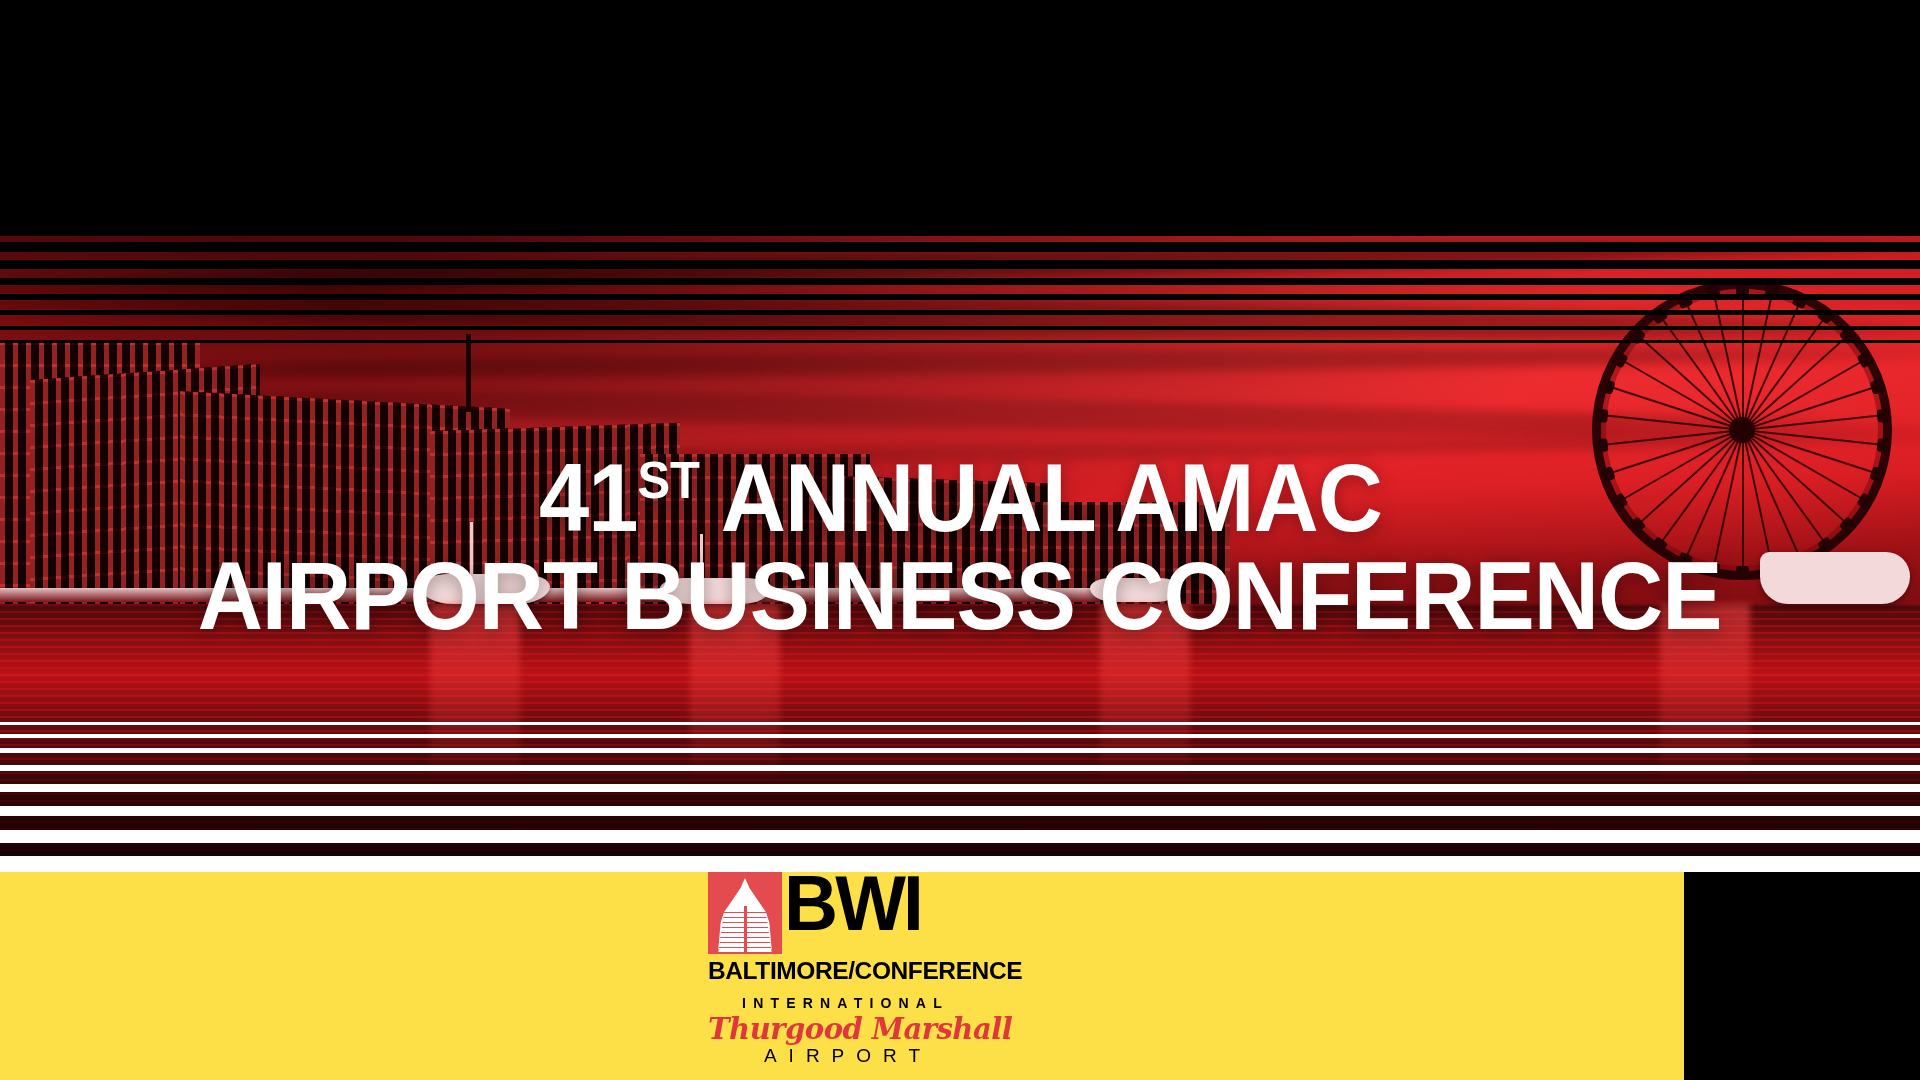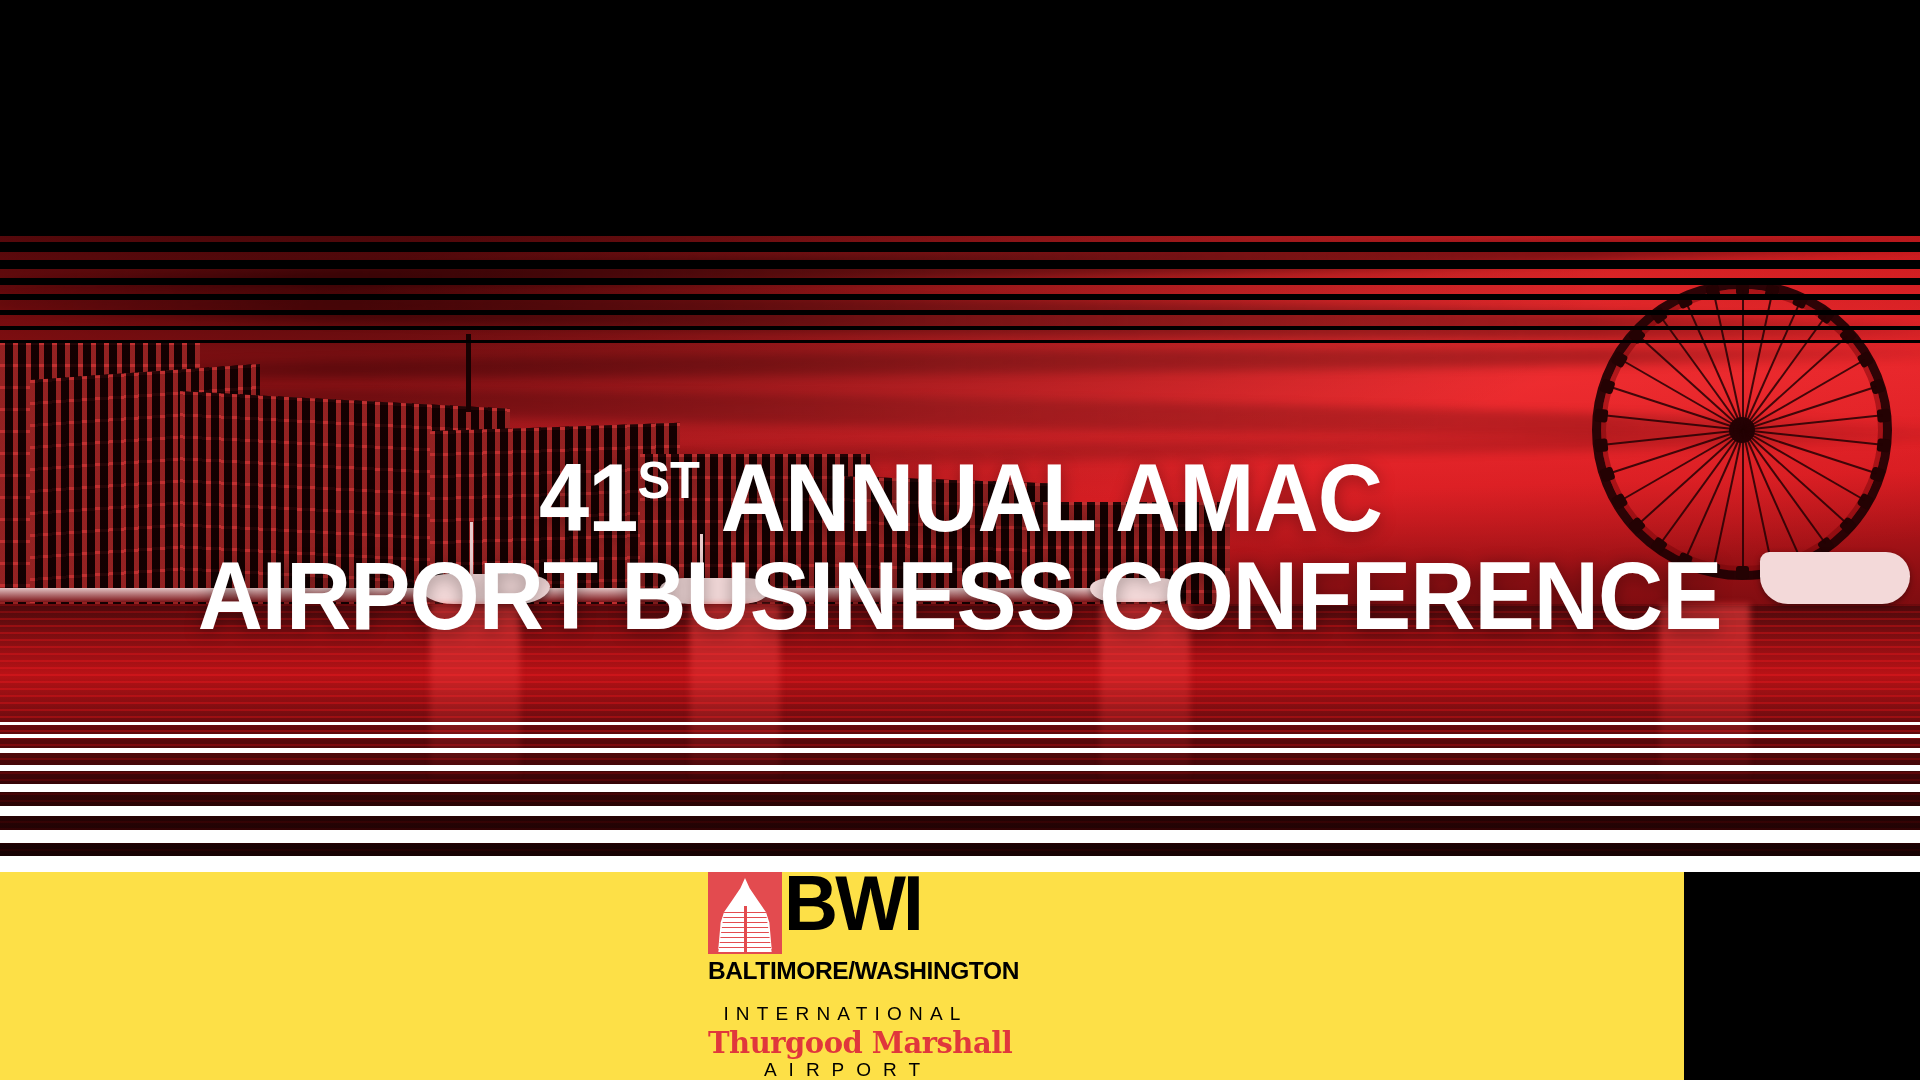--- a/index.html
+++ b/index.html
@@ -185,25 +185,25 @@
   .logo-bwi {
     font-size:78px; font-weight:700; line-height:0.82; color:#000;
     letter-spacing:-3px; margin-left:2px; font-family:"Liberation Sans", sans-serif;
     transform:scaleX(0.96); transform-origin:left top;
   }
   .logo-l2 {
     font-size:24.5px; font-weight:700; color:#000; letter-spacing:-0.4px;
     text-align:center; margin-top:1px; white-space:nowrap;
   }
   .logo-l3 {
-    font-size:19px; font-weight:400; color:#000; letter-spacing:7.2px;
-    text-align:center; margin-top:18px; white-space:nowrap; padding-left:7px;
+    font-size:14px; font-weight:700; color:#000; letter-spacing:7.2px;
+    text-align:center; margin-top:10px; white-space:nowrap; padding-left:7px;
   }
   .logo-l4 {
-    font-family:"DejaVu Serif", serif; font-weight:700;
+    font-family:"DejaVu Serif", serif; font-style:italic; font-weight:700;
     font-size:29px; color:#e0373c; text-align:center; margin-top:1px;
     white-space:nowrap; letter-spacing:-0.5px;
   }
   .logo-l5 {
     font-size:19px; font-weight:400; color:#000; letter-spacing:12px;
     text-align:center; margin-top:-1px; white-space:nowrap; padding-left:12px;
   }
 </style>
 </head>
 <body>
@@ -351,20 +351,20 @@
   <div class="footer">
     <div class="logo">
       <div class="logo-top">
         <div class="logo-mark">
           <div class="fountain"></div>
           <div class="fountain-lines"></div>
           <div class="fountain-stem"></div>
         </div>
         <div class="logo-bwi">BWI</div>
       </div>
-      <div class="logo-l2">BALTIMORE/WASHINGTON</div>
+      <div class="logo-l2">BALTIMORE/CONFERENCE</div>
       <div class="logo-l3">INTERNATIONAL</div>
       <div class="logo-l4">Thurgood Marshall</div>
       <div class="logo-l5">AIRPORT</div>
     </div>
   </div>
 
 </div>
 
 </body></html>

